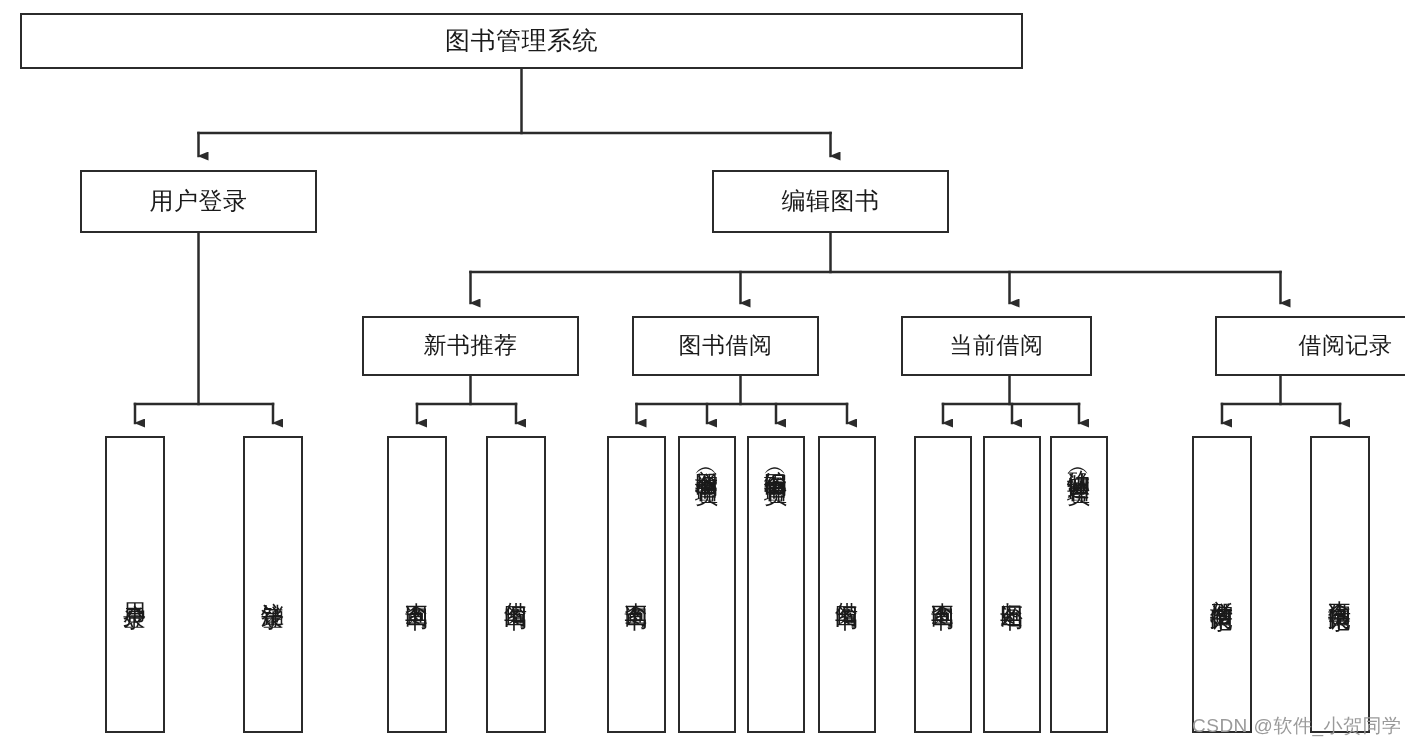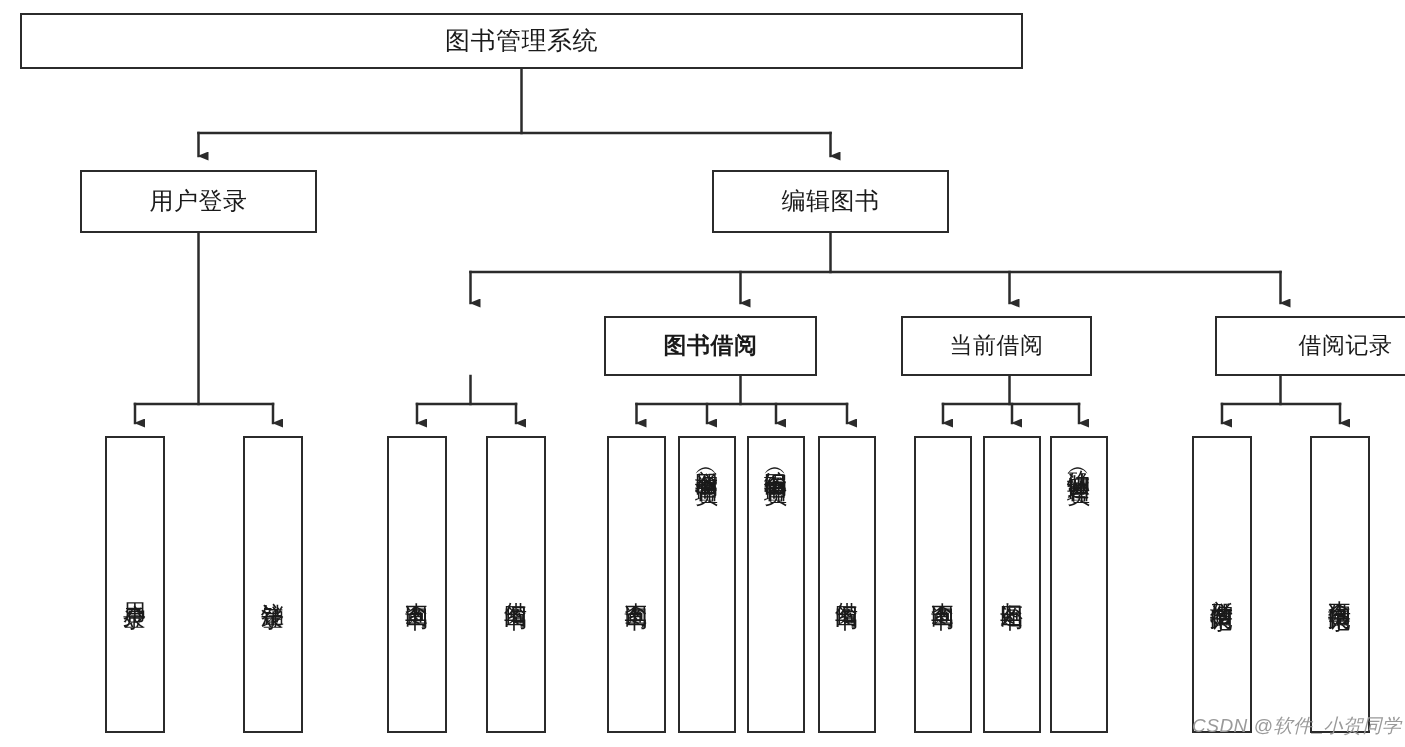--- a/index.html
+++ b/index.html
@@ -134,21 +134,24 @@
     <span class="node-label-h">图书管理系统</span>
   </div>
 
   <div class="node-box lvl1" style="left:80px; top:170px; width:237px; height:63px;">
     <span class="node-label-h">用户登录</span>
   </div>
   <div class="node-box lvl1" style="left:712px; top:170px; width:237px; height:63px;">
     <span class="node-label-h">编辑图书</span>
   </div>
 
-  <div class="node-box lvl2" style="left:604px; top:316px; width:213px; height:60px;font-weight:bold;">
+  <div class="node-box lvl2" style="left:362px; top:316px; width:217px; height:60px;">
+    <span class="node-label-h">新书推荐</span>
+  </div>
+  <div class="node-box lvl2" style="left:632px; top:316px; width:187px; height:60px;">
     <span class="node-label-h">图书借阅</span>
   </div>
   <div class="node-box lvl2" style="left:901px; top:316px; width:191px; height:60px;">
     <span class="node-label-h">当前借阅</span>
   </div>
   <div class="node-box lvl2" style="left:1215px; top:316px; width:261px; height:60px;">
     <span class="node-label-h">借阅记录</span>
   </div>
 
   <div class="node-box leaf" style="left:105px; top:436px; width:60px; height:297px;">
@@ -222,15 +225,15 @@
       <span class="node-label-v">新增借阅记录</span>
     </div>
   </div>
 
   <div class="node-box leaf" style="left:1310px; top:436px; width:60px; height:297px;">
     <div class="leaf-inner">
       <span class="node-label-v">查询借阅记录</span>
     </div>
   </div>
 
-  <div class="watermark" style="left:1192px; top:713px;font-style:italic;">CSDN @软件_小贺同学</div>
+  <div class="watermark" style="left:1192px; top:713px;">CSDN @软件_小贺同学</div>
 
 </div>
 
 </body></html>

